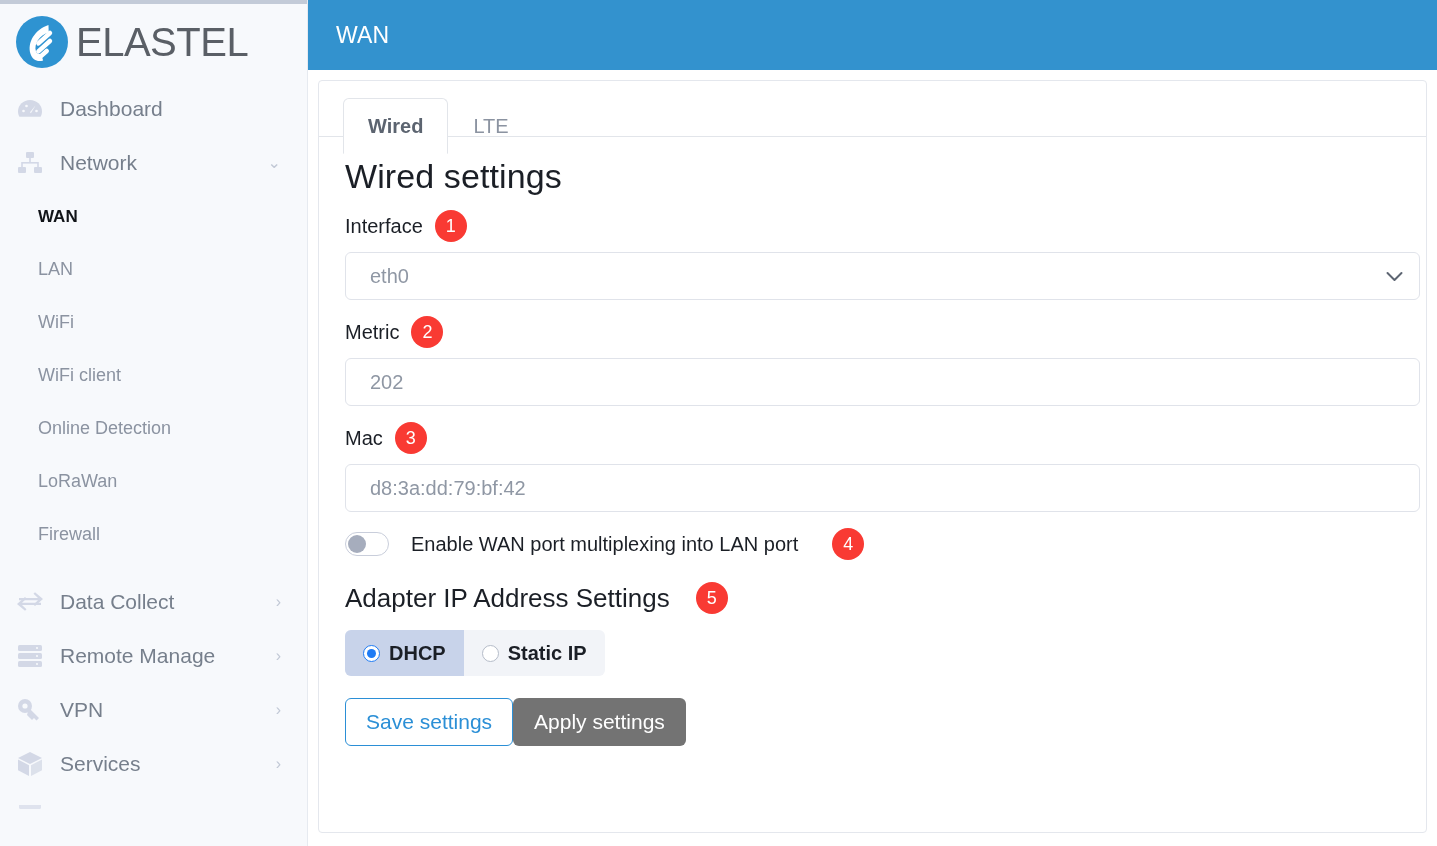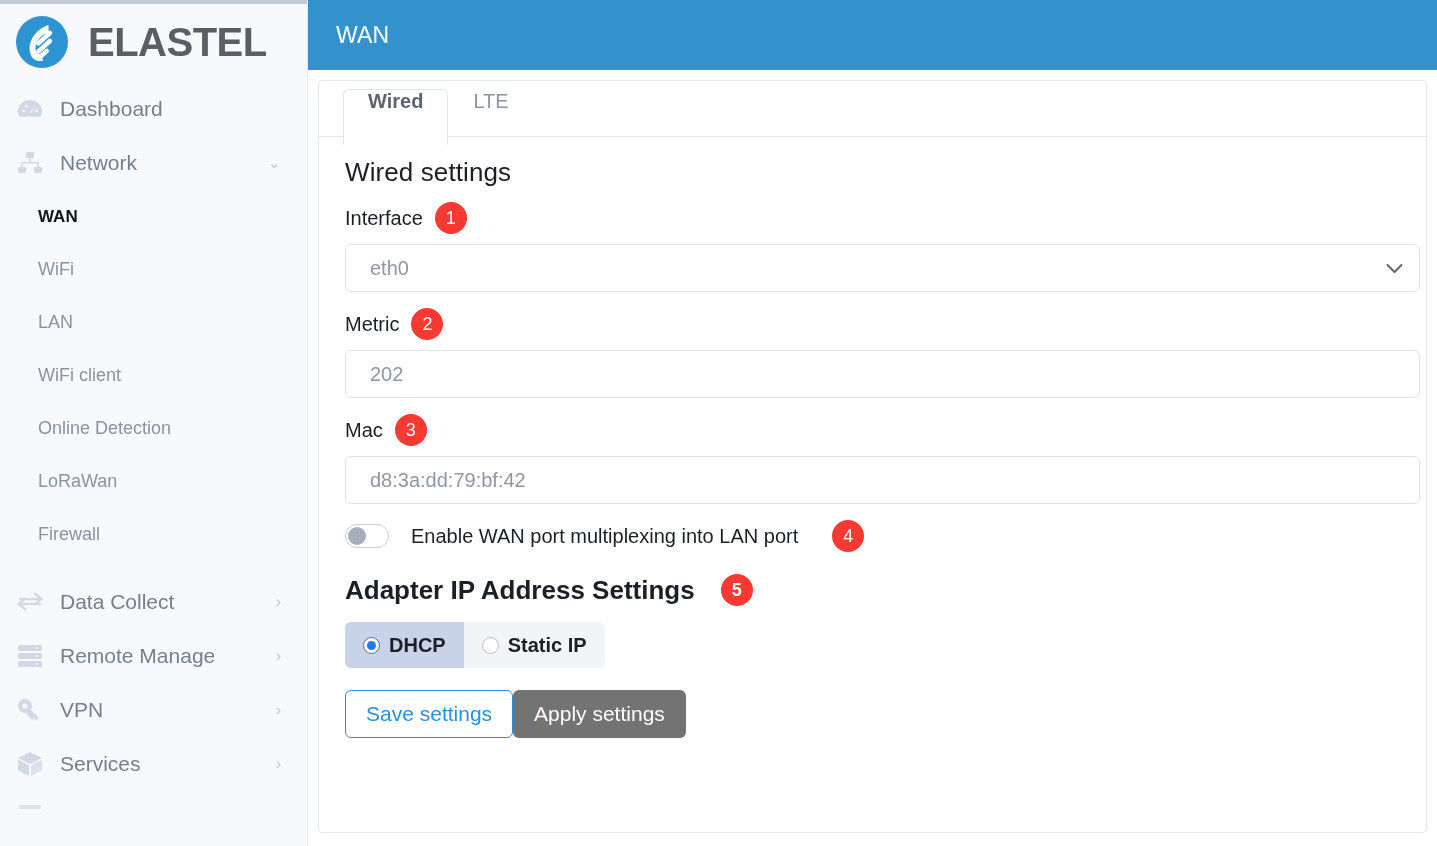--- a/index.html
+++ b/index.html
@@ -40,24 +40,24 @@
     padding: 12px 0 6px 10px;
     height: 78px;
   }
   .brand-mark {
     width: 64px; height: 64px;
     flex: 0 0 64px;
     position: relative;
   }
   .brand-name {
     font-size: 40px;
-    font-weight: bold;
+    font-weight: normal;
     letter-spacing: -0.5px;
     color: #5a5f66;
-    margin-left: 14px;
+    margin-left: 2px;
     line-height: 1;
   }
 
   .nav { padding-top: 4px; }
   .nav-item {
     display: flex;
     align-items: center;
     height: 54px;
     padding-left: 14px;
     cursor: pointer;
@@ -154,52 +154,52 @@
   .tabs {
     display: flex;
     align-items: flex-end;
     height: 56px;
     padding-left: 24px;
     border-bottom: 1px solid #e2e5ea;
   }
   .tab {
     height: 56px;
     display: flex;
-    align-items: flex-start;
+    align-items: center;
     padding: 0 24px;
     font-size: 20px;
     color: #8b93a1;
     cursor: pointer;
     border: 1px solid transparent;
     border-radius: 6px 6px 0 0;
     position: relative;
-    top: 9px;
+    top: 18px;
   }
   .tab.active {
     color: #5c6470;
     font-weight: bold;
     background: #ffffff;
     border-color: #e2e5ea;
     border-bottom-color: #ffffff;
   }
 
   .content {
     padding: 20px 26px 0 26px;
   }
   .h2 {
-    font-size: 26px;
+    font-size: 34px;
     color: #1b1f26;
     font-weight: normal;
     margin-bottom: 14px;
     letter-spacing: 0.1px;
   }
   .h3 {
     font-size: 26px;
     color: #1b1f26;
-    font-weight: bold;
+    font-weight: normal;
     display: flex;
     align-items: center;
     margin-top: 22px;
     margin-bottom: 12px;
   }
   .flabel {
     display: flex;
     align-items: center;
     font-size: 20px;
     color: #1b1f26;
@@ -385,24 +385,24 @@
           </svg>
         </span>
         <span class="lbl">Network</span>
         <span class="chev">⌄</span>
       </div>
 
       <div class="nav-sub active">
         <span class="lbl">WAN</span>
       </div>
       <div class="nav-sub">
+        <span class="lbl">LAN</span>
+      </div>
+      <div class="nav-sub">
         <span class="lbl">WiFi</span>
-      </div>
-      <div class="nav-sub">
-        <span class="lbl">LAN</span>
       </div>
       <div class="nav-sub">
         <span class="lbl">WiFi client</span>
       </div>
       <div class="nav-sub">
         <span class="lbl">Online Detection</span>
       </div>
       <div class="nav-sub">
         <span class="lbl">LoRaWan</span>
       </div>

